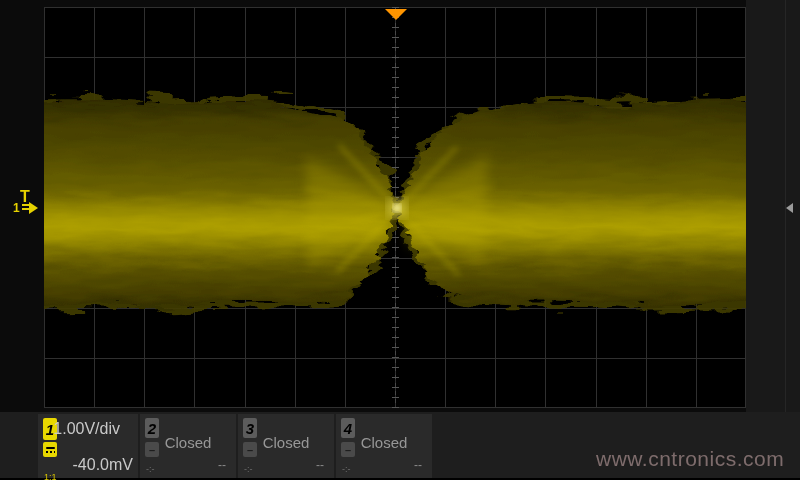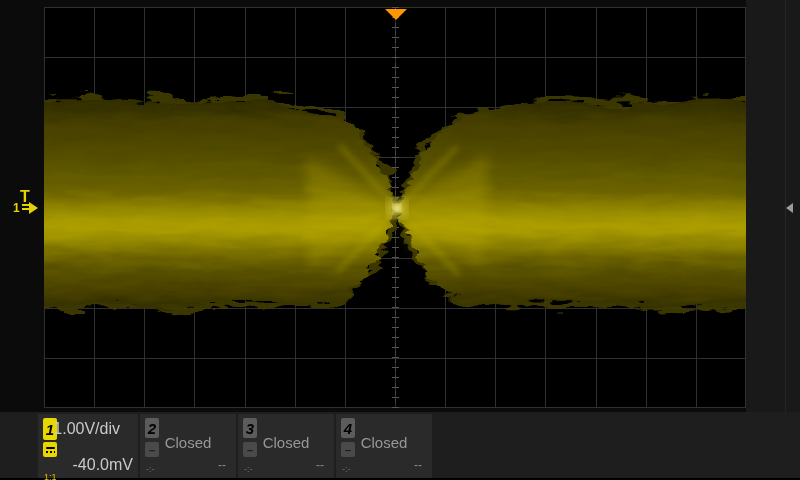--- a/index.html
+++ b/index.html
@@ -176,13 +176,14 @@
     <div class="blk" style="left:336px; width:96px;">
       <div class="badge gray ch-num" style="height:20px;">4</div>
       <div class="badge gray sub-badge" style="background:#4a4a4a; color:#1c1c1c;">–</div>
       <div class="closed">Closed</div>
       <div class="mini-left">-:-</div>
       <div class="mini-right">--</div>
     </div>
 
   </div>
 
+  <div id="watermark">www.cntronics.com</div>
 </div>
 
 </body></html>

